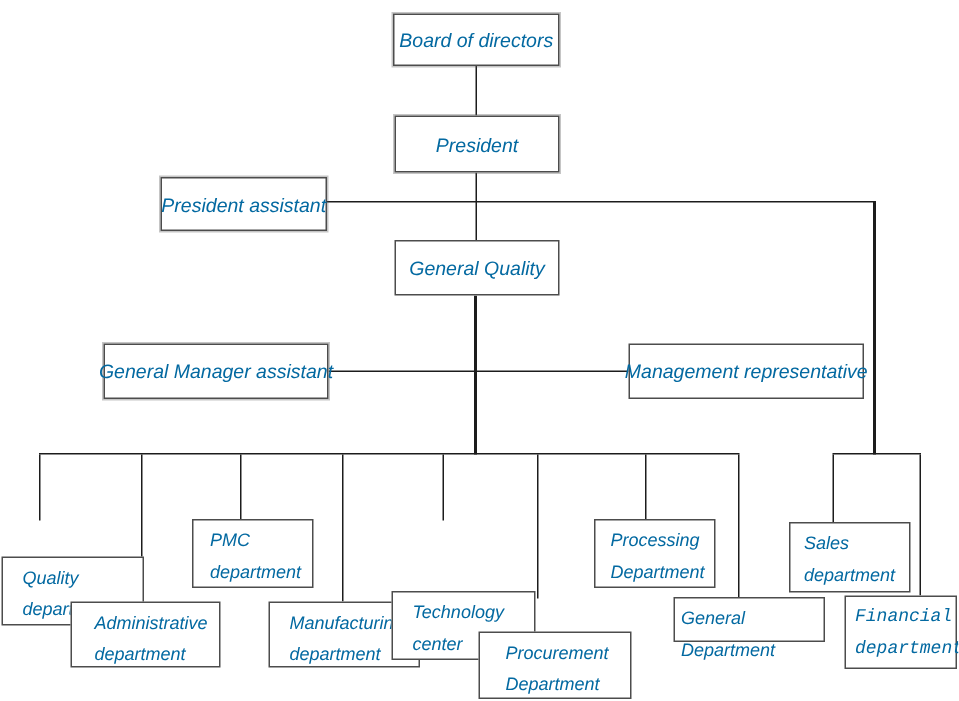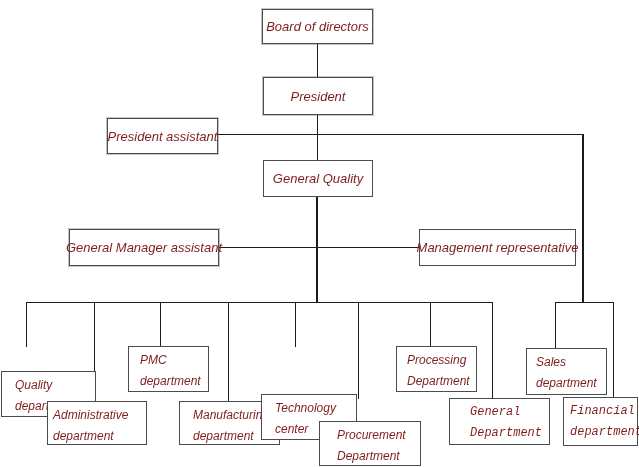--- a/index.html
+++ b/index.html
@@ -7,21 +7,21 @@
     padding: 0;
     background: #ffffff;
   }
   .stage {
     position: relative;
     width: 639px;
     height: 467px;
     background: #ffffff;
     font-family: "Liberation Sans", sans-serif;
     font-style: italic;
-    color: #7f1d1d;
+    color: #0369a1;
     overflow: hidden;
   }
   
   .ln {
     position: absolute;
     background: #1c1c1c;
   }
   
   .node {
     position: absolute;
@@ -56,24 +56,24 @@
   #n-management-rep     { left: 419px; top: 229px; width: 157px; height: 37px; }
 
   
   #n-quality      { left: 1px;   top: 347px; width: 95px;  height: 46px; padding-left: 13px; margin-top: 24px; }
   #n-pmc          { left: 128px; top: 346px; width: 81px;  height: 46px; padding-left: 11px; }
   #n-technology   { left: 261px; top: 347px; width: 96px;  height: 46px; padding-left: 13px; margin-top: 47px; }
   #n-processing   { left: 396px; top: 346px; width: 81px;  height: 46px; padding-left: 10px; }
   #n-sales        { left: 526px; top: 348px; width: 81px;  height: 47px; padding-left: 9px; }
 
   
-  #n-administrative { left: 47px;  top: 401px; width: 100px; height: 44px; padding-left: 5px; }
+  #n-administrative { left: 47px;  top: 401px; width: 100px; height: 44px; padding-left: 15px; }
   #n-manufacturing  { left: 179px; top: 401px; width: 101px; height: 44px; padding-left: 13px; }
   #n-procurement    { left: 319px; top: 421px; width: 102px; height: 45px; padding-left: 17px; }
-  #n-general        { left: 449px; top: 398px; width: 101px; height: 47px; padding-left: 20px; font-family: Liberation Mono, monospace; }
+  #n-general        { left: 449px; top: 398px; width: 101px; height: 30px; padding-left: 4px; }
   #n-financial      { left: 563px; top: 397px; width: 75px;  height: 49px; padding-left: 6px; font-family: Liberation Mono, monospace; }
 </style>
 </head>
 <body>
 
 <div class="stage">
 
   <div class="ln" style="left:317px; top:44px; width:1px; height:33px;"></div>
 
   <div class="ln" style="left:317px; top:115px; width:1px; height:45px;"></div>

